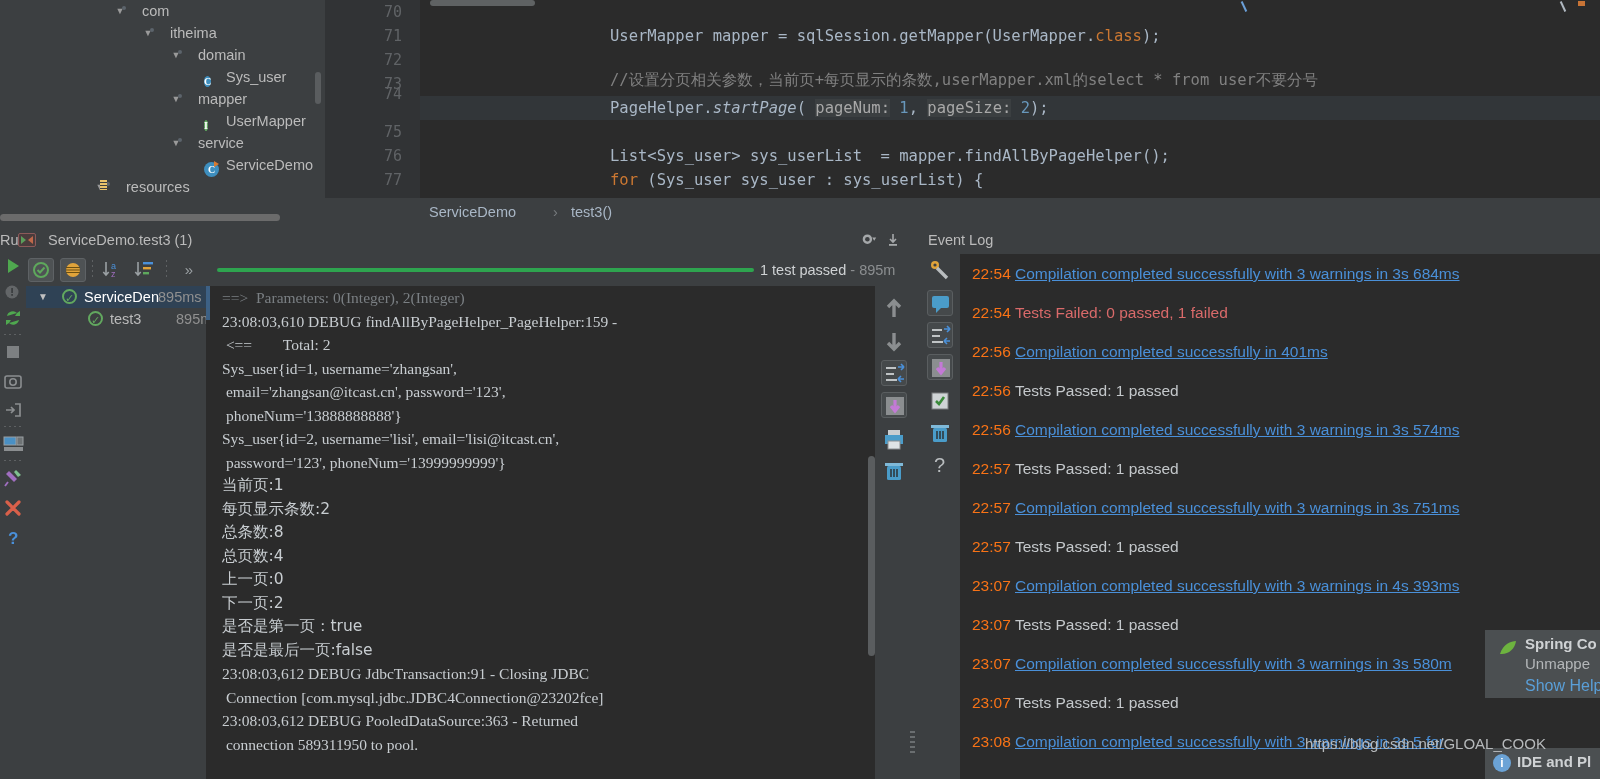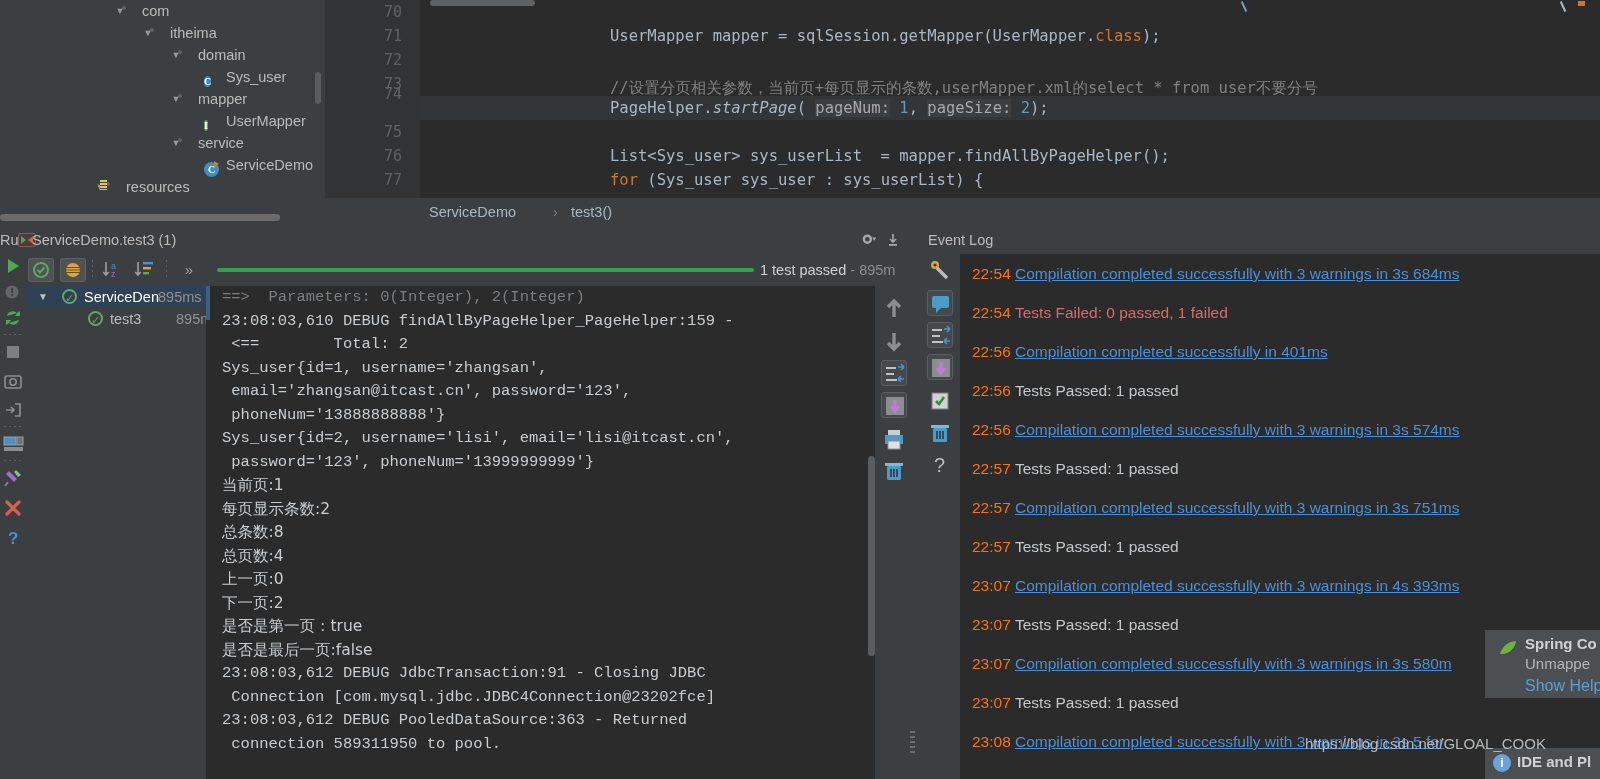--- a/index.html
+++ b/index.html
@@ -107,21 +107,21 @@
 
   
   .prog-row { position: absolute; left: 211px; top: 28px; width: 702px; height: 32px; background: #3c3f41; }
   .prog-bar { position: absolute; left: 6px; top: 14px; width: 537px; height: 4px; background: #2ea44f; border-radius: 2px; }
   .prog-txt { position: absolute; left: 549px; top: 6px; font-size: 14.5px; line-height: 20px; }
   .prog-txt .pass { color: #cfd2d4; }
   .prog-txt .ms { color: #8b8e90; }
 
   
   .console { position: absolute; left: 206px; top: 60px; width: 707px; height: 693px; background: #2b2b2b; overflow: hidden; }
-  .cons-line { position: absolute; left: 16px; font-family: Liberation Mono, monospace;
+  .cons-line { position: absolute; left: 16px; font-family: Liberation Serif, serif;
                font-size: 15.5px; color: #c8cdd1; line-height: 23.5px; white-space: pre; }
   .cons-line.dim { color: #7a7f83; }
   .cons-line.cn { font-family: "DejaVu Sans", "Liberation Sans", sans-serif; }
   .cons-left-mark { position: absolute; left: 206px; top: 60px; width: 4px; height: 34px; background: #3d6185; }
   .cons-vscroll { position: absolute; right: 38px; top: 230px; width: 7px; height: 200px; background: #5a5d5f; border-radius: 4px; }
 
   
   .cons-rtool { position: absolute; left: 875px; top: 60px; width: 38px; height: 693px; background: #3c3f41; }
   .cr-btn { position: absolute; left: 6px; width: 26px; height: 26px; }
   .cr-btn.framed { background: #45494b; border: 1px solid #5a5e60; border-radius: 3px; }
@@ -228,21 +228,21 @@
             <div class="ln" style="top: 82px;">74</div>
             <div class="ln" style="top: 120px;">75</div>
             <div class="ln" style="top: 144px;">76</div>
             <div class="ln" style="top: 168px;">77</div>
           </div>
       </div>
       <div class="code">
         <div class="hl" style="top:96px;"></div>
         <div id="code-lines">
             <div class="cline" style="top: 24px; padding-left: 190px;"><span class="id">UserMapper mapper = sqlSession.getMapper(UserMapper.</span><span class="k">class</span><span class="sep">);</span></div>
-            <div class="cline" style="top: 76px; padding-left: 190px;"><span class="cm">//设置分页相关参数，当前页+每页显示的条数,userMapper.xml的select * from user不要分号</span></div>
+            <div class="cline" style="top: 68px; padding-left: 190px;"><span class="cm">//设置分页相关参数，当前页+每页显示的条数,userMapper.xml的select * from user不要分号</span></div>
             <div class="cline" style="top: 96px; padding-left: 190px;"><span class="id">PageHelper.</span><span class="it">startPage</span><span class="sep">( </span><span class="par">pageNum:</span><span class="sep"> </span><span class="num">1</span><span class="sep">, </span><span class="par">pageSize:</span><span class="sep"> </span><span class="num">2</span><span class="sep">);</span></div>
             <div class="cline" style="top: 144px; padding-left: 190px;"><span class="id">List&lt;Sys_user&gt; sys_userList  = mapper.findAllByPageHelper();</span></div>
             <div class="cline" style="top: 168px; padding-left: 190px;"><span class="k">for</span><span class="id"> (Sys_user sys_user : sys_userList) {</span></div>
           </div>
       </div>
       <div class="edit-scroll"></div>
       <div class="caret-mark1"></div>
       <div class="caret-mark2"></div>
       <div class="caret-mark3"></div>
     </div>
@@ -253,21 +253,21 @@
       <span class="bc" style="left:246px;color:#a9b7c6;">test3()</span>
     </div>
   </div>
 
   <div class="left-strip"></div>
   <div class="run-win">
 
     <div class="run-header">
       <span class="rh-text" style="left:0px;color:#bbbbbb;">Run</span>
       <span class="runicon"></span>
-      <span class="rh-text" style="left:32px;">ServiceDemo.test3 (1)</span>
+      <span class="rh-text" style="left:48px;">ServiceDemo.test3 (1)</span>
       <span class="hdr-gear">
         <svg viewBox="0 0 20 20" width="20" height="16">
           <circle cx="8" cy="9" r="4.4" fill="none" stroke="#a5a8aa" stroke-width="3"></circle>
           <circle cx="8" cy="9" r="1.9" fill="#3c3f41"></circle>
           <path d="M14 7 L19 7 L16.5 11 Z" fill="#a5a8aa"></path>
         </svg>
       </span>
       <span class="hdr-export">
         <svg viewBox="0 0 16 16" width="16" height="16">
           <path d="M8 2 L8 9 M5 7 L8 10 L11 7" stroke="#a5a8aa" stroke-width="1.6" fill="none"></path>

